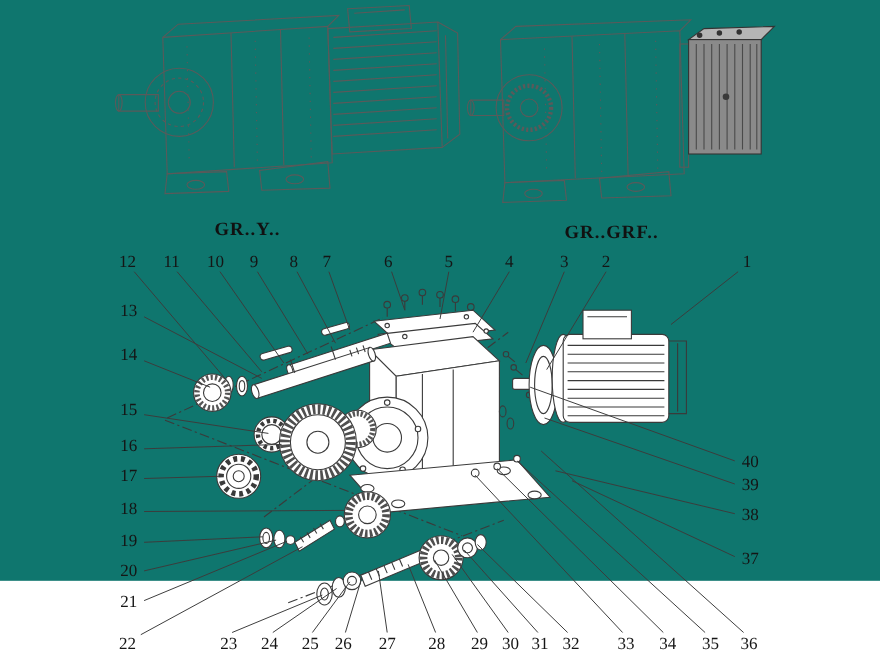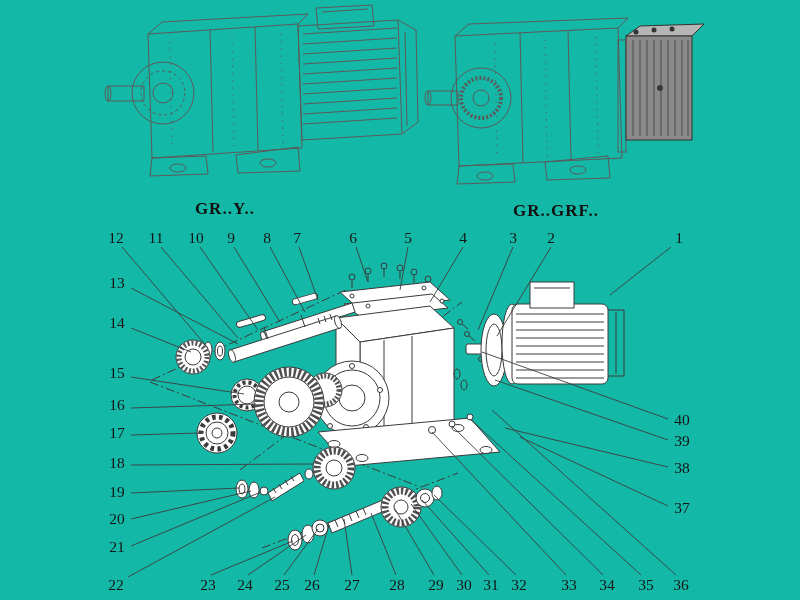--- a/index.html
+++ b/index.html
@@ -1,16 +1,16 @@
 <!DOCTYPE html>
 <html><head>
 <meta charset="utf-8">
 <style>
   html,body{margin:0;padding:0;background:#fff;width:800px;height:600px;overflow:hidden;}
-  .stage{position:relative;width:800px;height:600px;background:#14b8a6;}
+  .stage{position:relative;width:800px;height:528px;background:#0f766e;}
   svg{display:block;}
   .callout{font-family:"Liberation Serif",serif;font-size:15.5px;fill:#151515;text-anchor:middle;dominant-baseline:middle;}
   .variant-label{font-family:"Liberation Serif",serif;font-size:17px;font-weight:bold;fill:#111;letter-spacing:1px;text-anchor:middle;}
   .leader{stroke:#3c3c3c;stroke-width:0.9;}
   .ln{stroke:#5a5a5a;fill:none;stroke-width:1;}
   .xln{stroke:#3a3a3a;fill:none;stroke-width:1;}
 </style>
 </head>
 <body>
 

